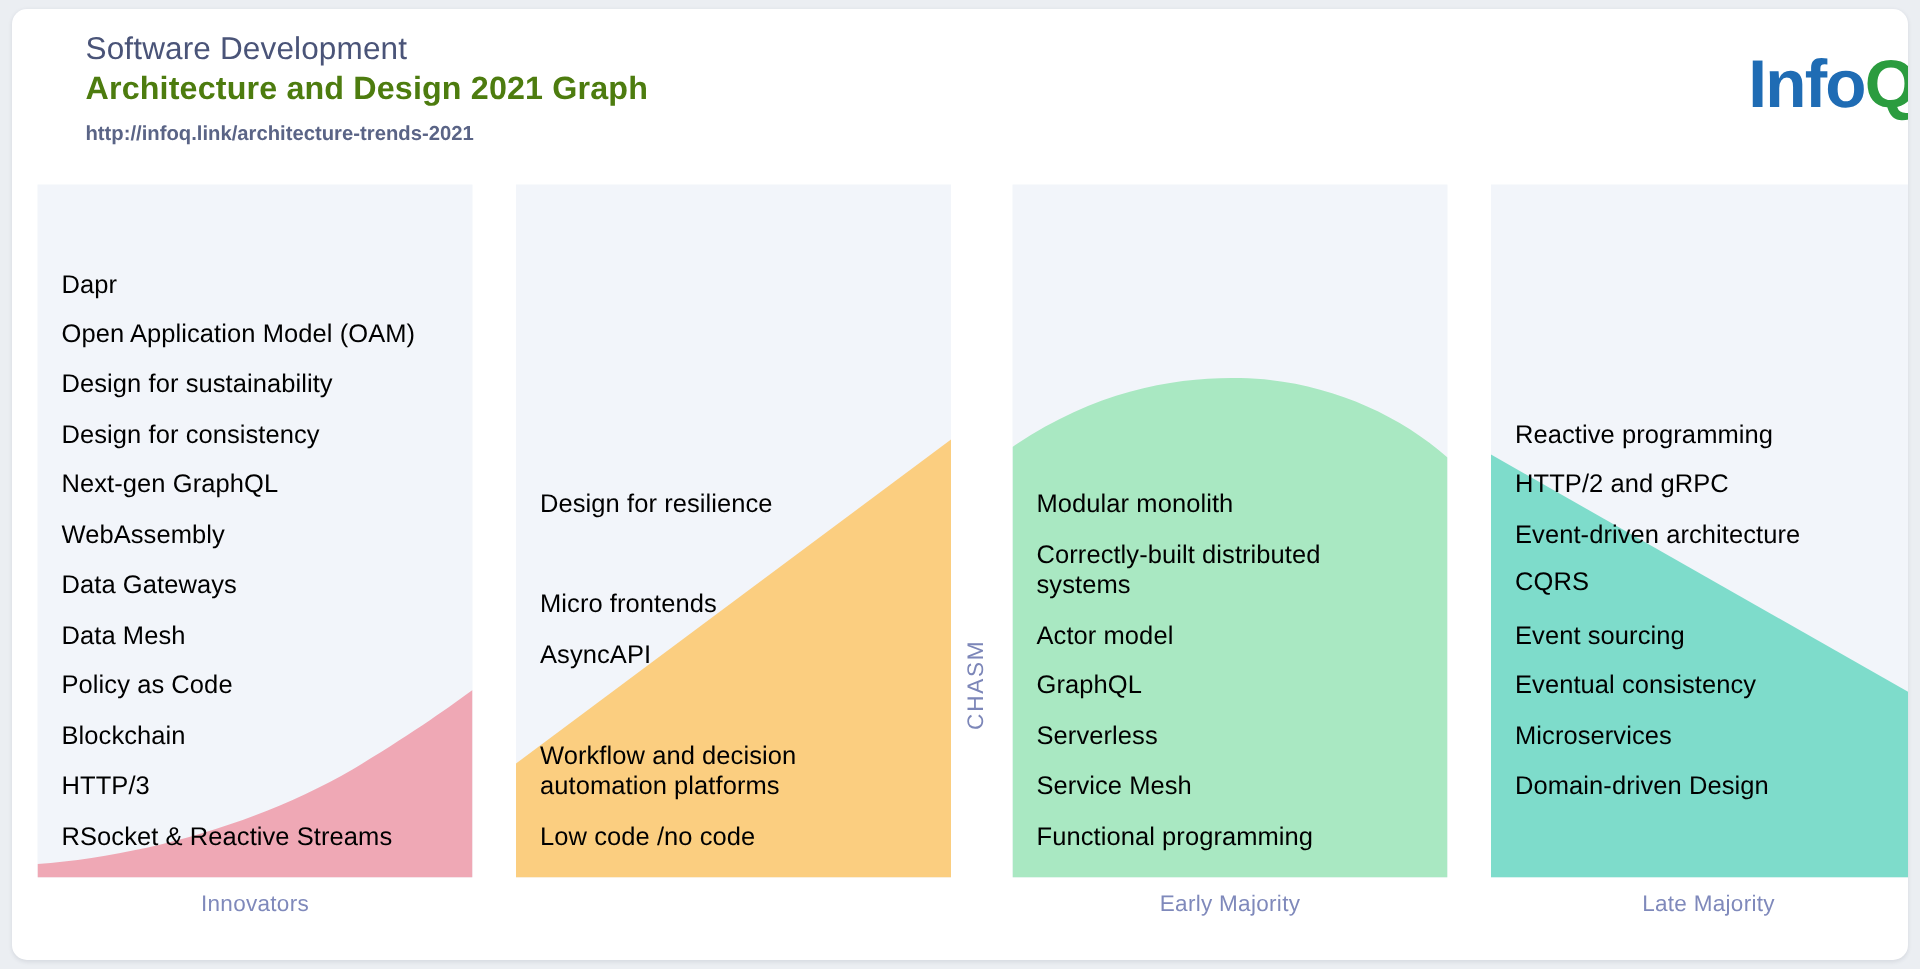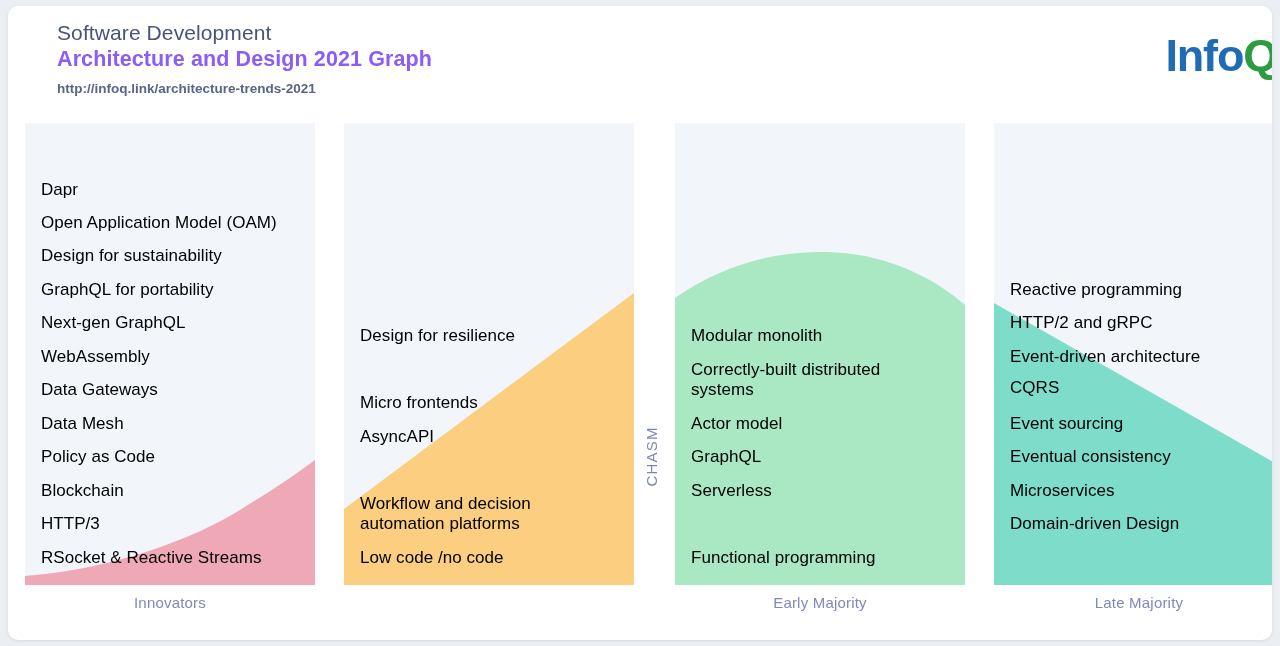--- a/index.html
+++ b/index.html
@@ -51,21 +51,21 @@
     font-size: 21px;
     font-weight: 400;
     color: #4a5478;
     letter-spacing: 0.1px;
     line-height: 26px;
   }
 
   .title-line2 {
     font-size: 21.5px;
     font-weight: 700;
-    color: #8b5cf6;
+    color: #4d7c0f;
     letter-spacing: 0.1px;
     line-height: 27px;
     text-align: right;
   }
 
   .title-url {
     margin-top: 7px;
     font-size: 13.5px;
     font-weight: 700;
     color: #5a6486;
@@ -199,21 +199,21 @@
 
       <div class="col col-1">
         <div class="col-bg"></div>
         <svg class="col-shape" viewBox="0 0 290 462" preserveAspectRatio="none">
           <path d="M0,462 L0,453 C70,448 150,425 210,390 C250,366 275,348 290,337 L290,462 Z" fill="#efa8b5"></path>
         </svg>
         <div class="col-items">
           <div class="item" style="top:57px">Dapr</div>
           <div class="item" style="top:90px">Open Application Model (OAM)</div>
           <div class="item" style="top:123px">Design for sustainability</div>
-          <div class="item" style="top:157px">GraphQL for portability</div>
+          <div class="item" style="top:157px">Design for consistency</div>
           <div class="item" style="top:190px">Next-gen GraphQL</div>
           <div class="item" style="top:224px">WebAssembly</div>
           <div class="item" style="top:257px">Data Gateways</div>
           <div class="item" style="top:291px">Data Mesh</div>
           <div class="item" style="top:324px">Policy as Code</div>
           <div class="item" style="top:358px">Blockchain</div>
           <div class="item" style="top:391px">HTTP/3</div>
           <div class="item" style="top:425px">RSocket &amp; Reactive Streams</div>
         </div>
       </div>
@@ -236,20 +236,21 @@
         <div class="col-bg"></div>
         <svg class="col-shape" viewBox="0 0 290 462" preserveAspectRatio="none">
           <path d="M0,462 L0,175 C55,137 110,128 152,129 C205,130 255,151 290,182 L290,462 Z" fill="#a9e8c2"></path>
         </svg>
         <div class="col-items">
           <div class="item" style="top:203px">Modular monolith</div>
           <div class="item" style="top:237px;right:30px">Correctly-built distributed systems</div>
           <div class="item" style="top:291px">Actor model</div>
           <div class="item" style="top:324px">GraphQL</div>
           <div class="item" style="top:358px">Serverless</div>
+          <div class="item" style="top:391px">Service Mesh</div>
           <div class="item" style="top:425px">Functional programming</div>
         </div>
       </div>
 
       <div class="col col-4">
         <div class="col-bg"></div>
         <svg class="col-shape" viewBox="0 0 290 462" preserveAspectRatio="none">
           <path d="M0,462 L0,180 L290,345 L290,462 Z" fill="#7edccb"></path>
         </svg>
         <div class="col-items">

